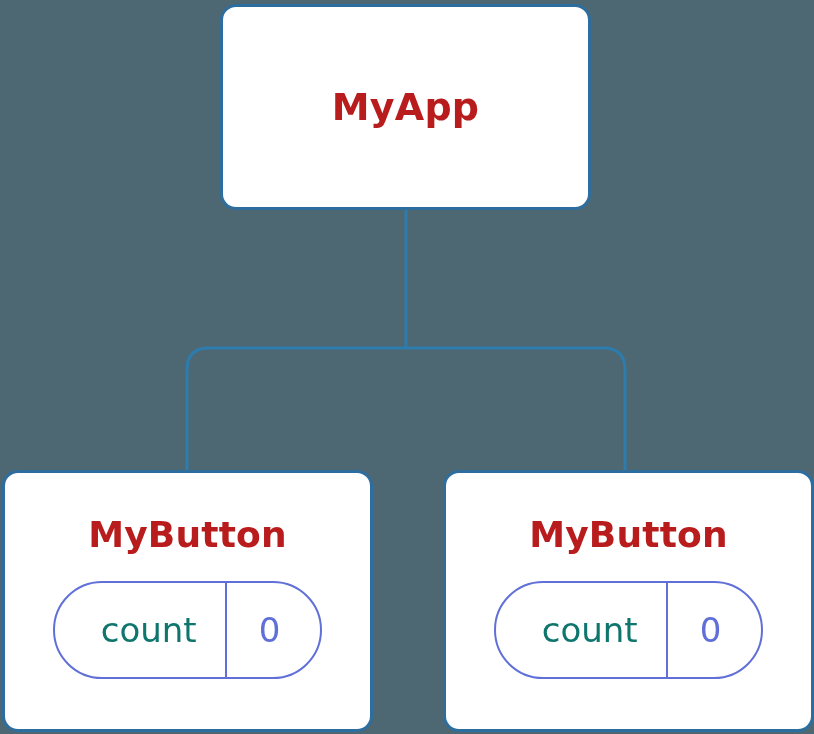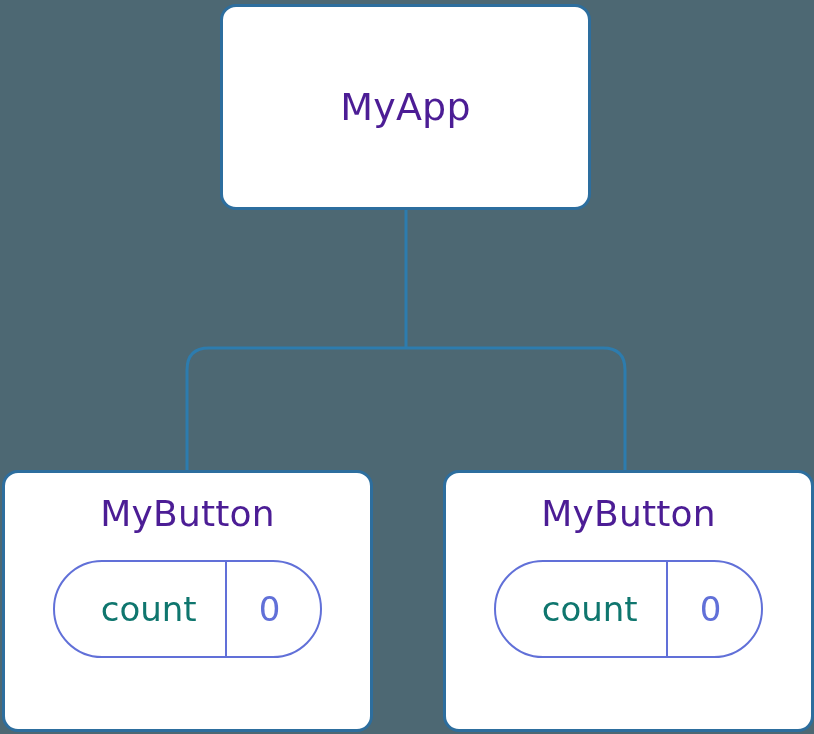--- a/index.html
+++ b/index.html
@@ -45,30 +45,30 @@
     top: 4px;
     width: 371px;
     height: 206px;
     justify-content: center;
   }
   .node-child {
     width: 371px;
     height: 262px;
     top: 470px;
     justify-content: flex-start;
-    padding-top: 23px;
+    padding-top: 44px;
   }
   .node-child-left  { left: 2px; }
   .node-child-right { left: 443px; }
 
   .node-title {
-    color: #4c1d95;
+    color: #b91c1c;
     font-size: 38px;
     line-height: 1;
-    font-weight: 400;
+    font-weight: 700;
     letter-spacing: 0.2px;
     white-space: nowrap;
   }
   .node-child .node-title {
     font-size: 36px;
   }
 
   
   .state-pill {
     position: relative;

